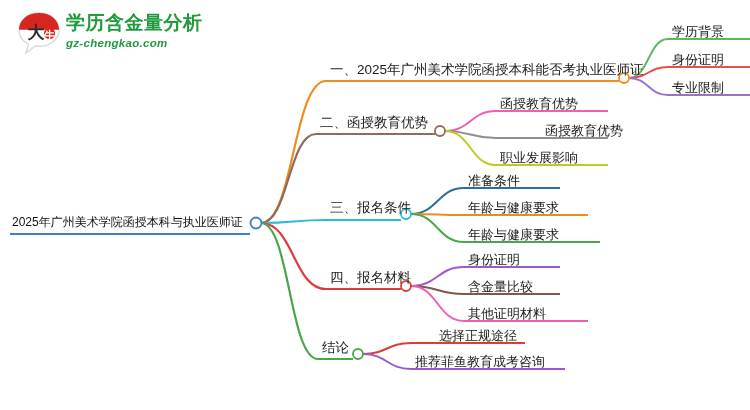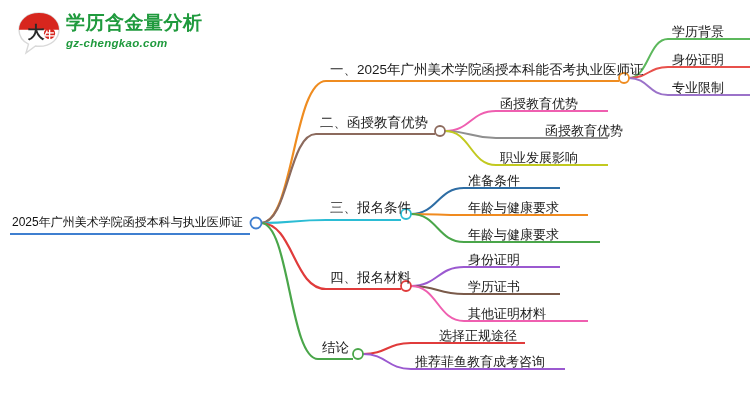--- a/index.html
+++ b/index.html
@@ -163,18 +163,18 @@
     <div class="node main" style="left: 320px; top: 116px;">二、函授教育优势</div>
     <div class="node sub" style="left: 500px; top: 97px;">函授教育优势</div>
     <div class="node sub" style="left: 500px; top: 124px; margin-left: 45px;">函授教育优势</div>
     <div class="node sub" style="left: 500px; top: 151px;">职业发展影响</div>
     <div class="node main" style="left: 330px; top: 202px; font-family: Liberation Mono, monospace;">三、报名条件</div>
     <div class="node sub" style="left: 468px; top: 174px;">准备条件</div>
     <div class="node sub" style="left: 468px; top: 201px;">年龄与健康要求</div>
     <div class="node sub" style="left: 468px; top: 228px;">年龄与健康要求</div>
     <div class="node main" style="left: 330px; top: 271px;">四、报名材料</div>
     <div class="node sub" style="left: 468px; top: 253px; text-align: center;">身份证明</div>
-    <div class="node sub" style="left: 468px; top: 280px;">学历证书</div>
+    <div class="node sub" style="left: 468px; top: 280px;">含金量比较</div>
     <div class="node sub" style="left: 468px; top: 307px;">其他证明材料</div>
     <div class="node main" style="left: 322px; top: 341px;">结论</div>
     <div class="node sub" style="left: 415px; top: 329px; margin-left: 24px;">选择正规途径</div>
     <div class="node sub" style="left: 415px; top: 355px;">推荐菲鱼教育成考咨询</div>
   </div>
 
 </body></html>

